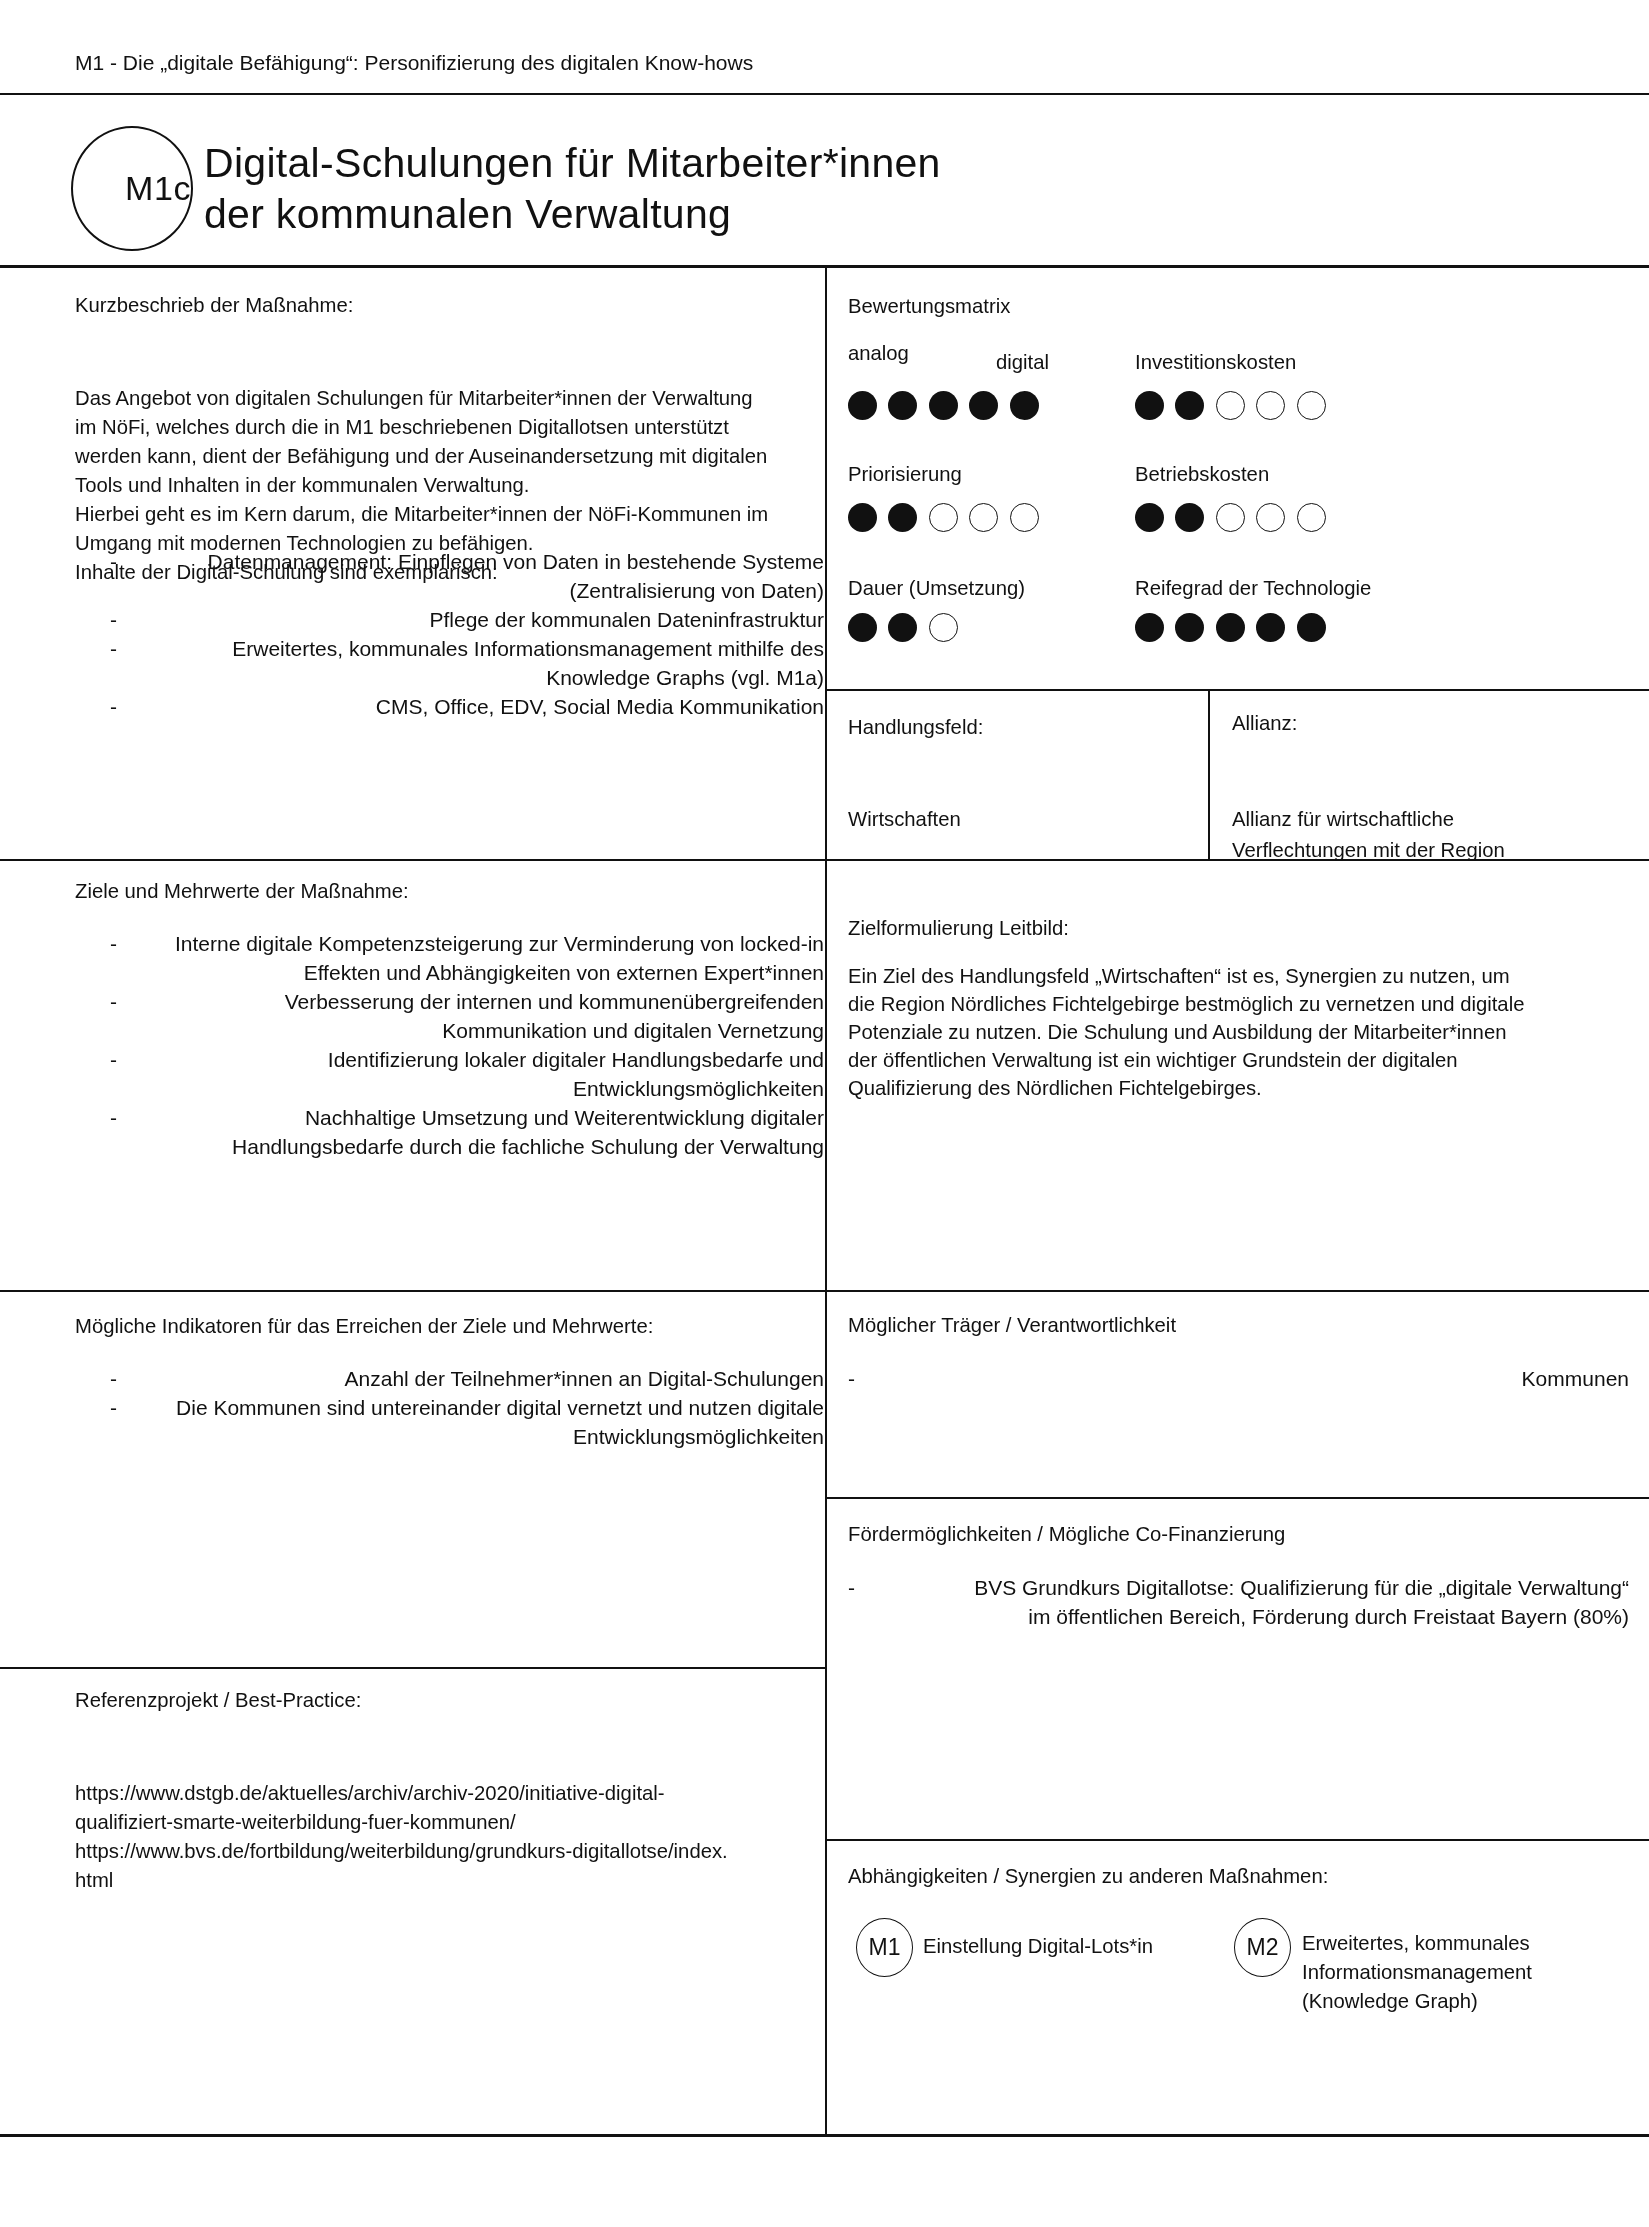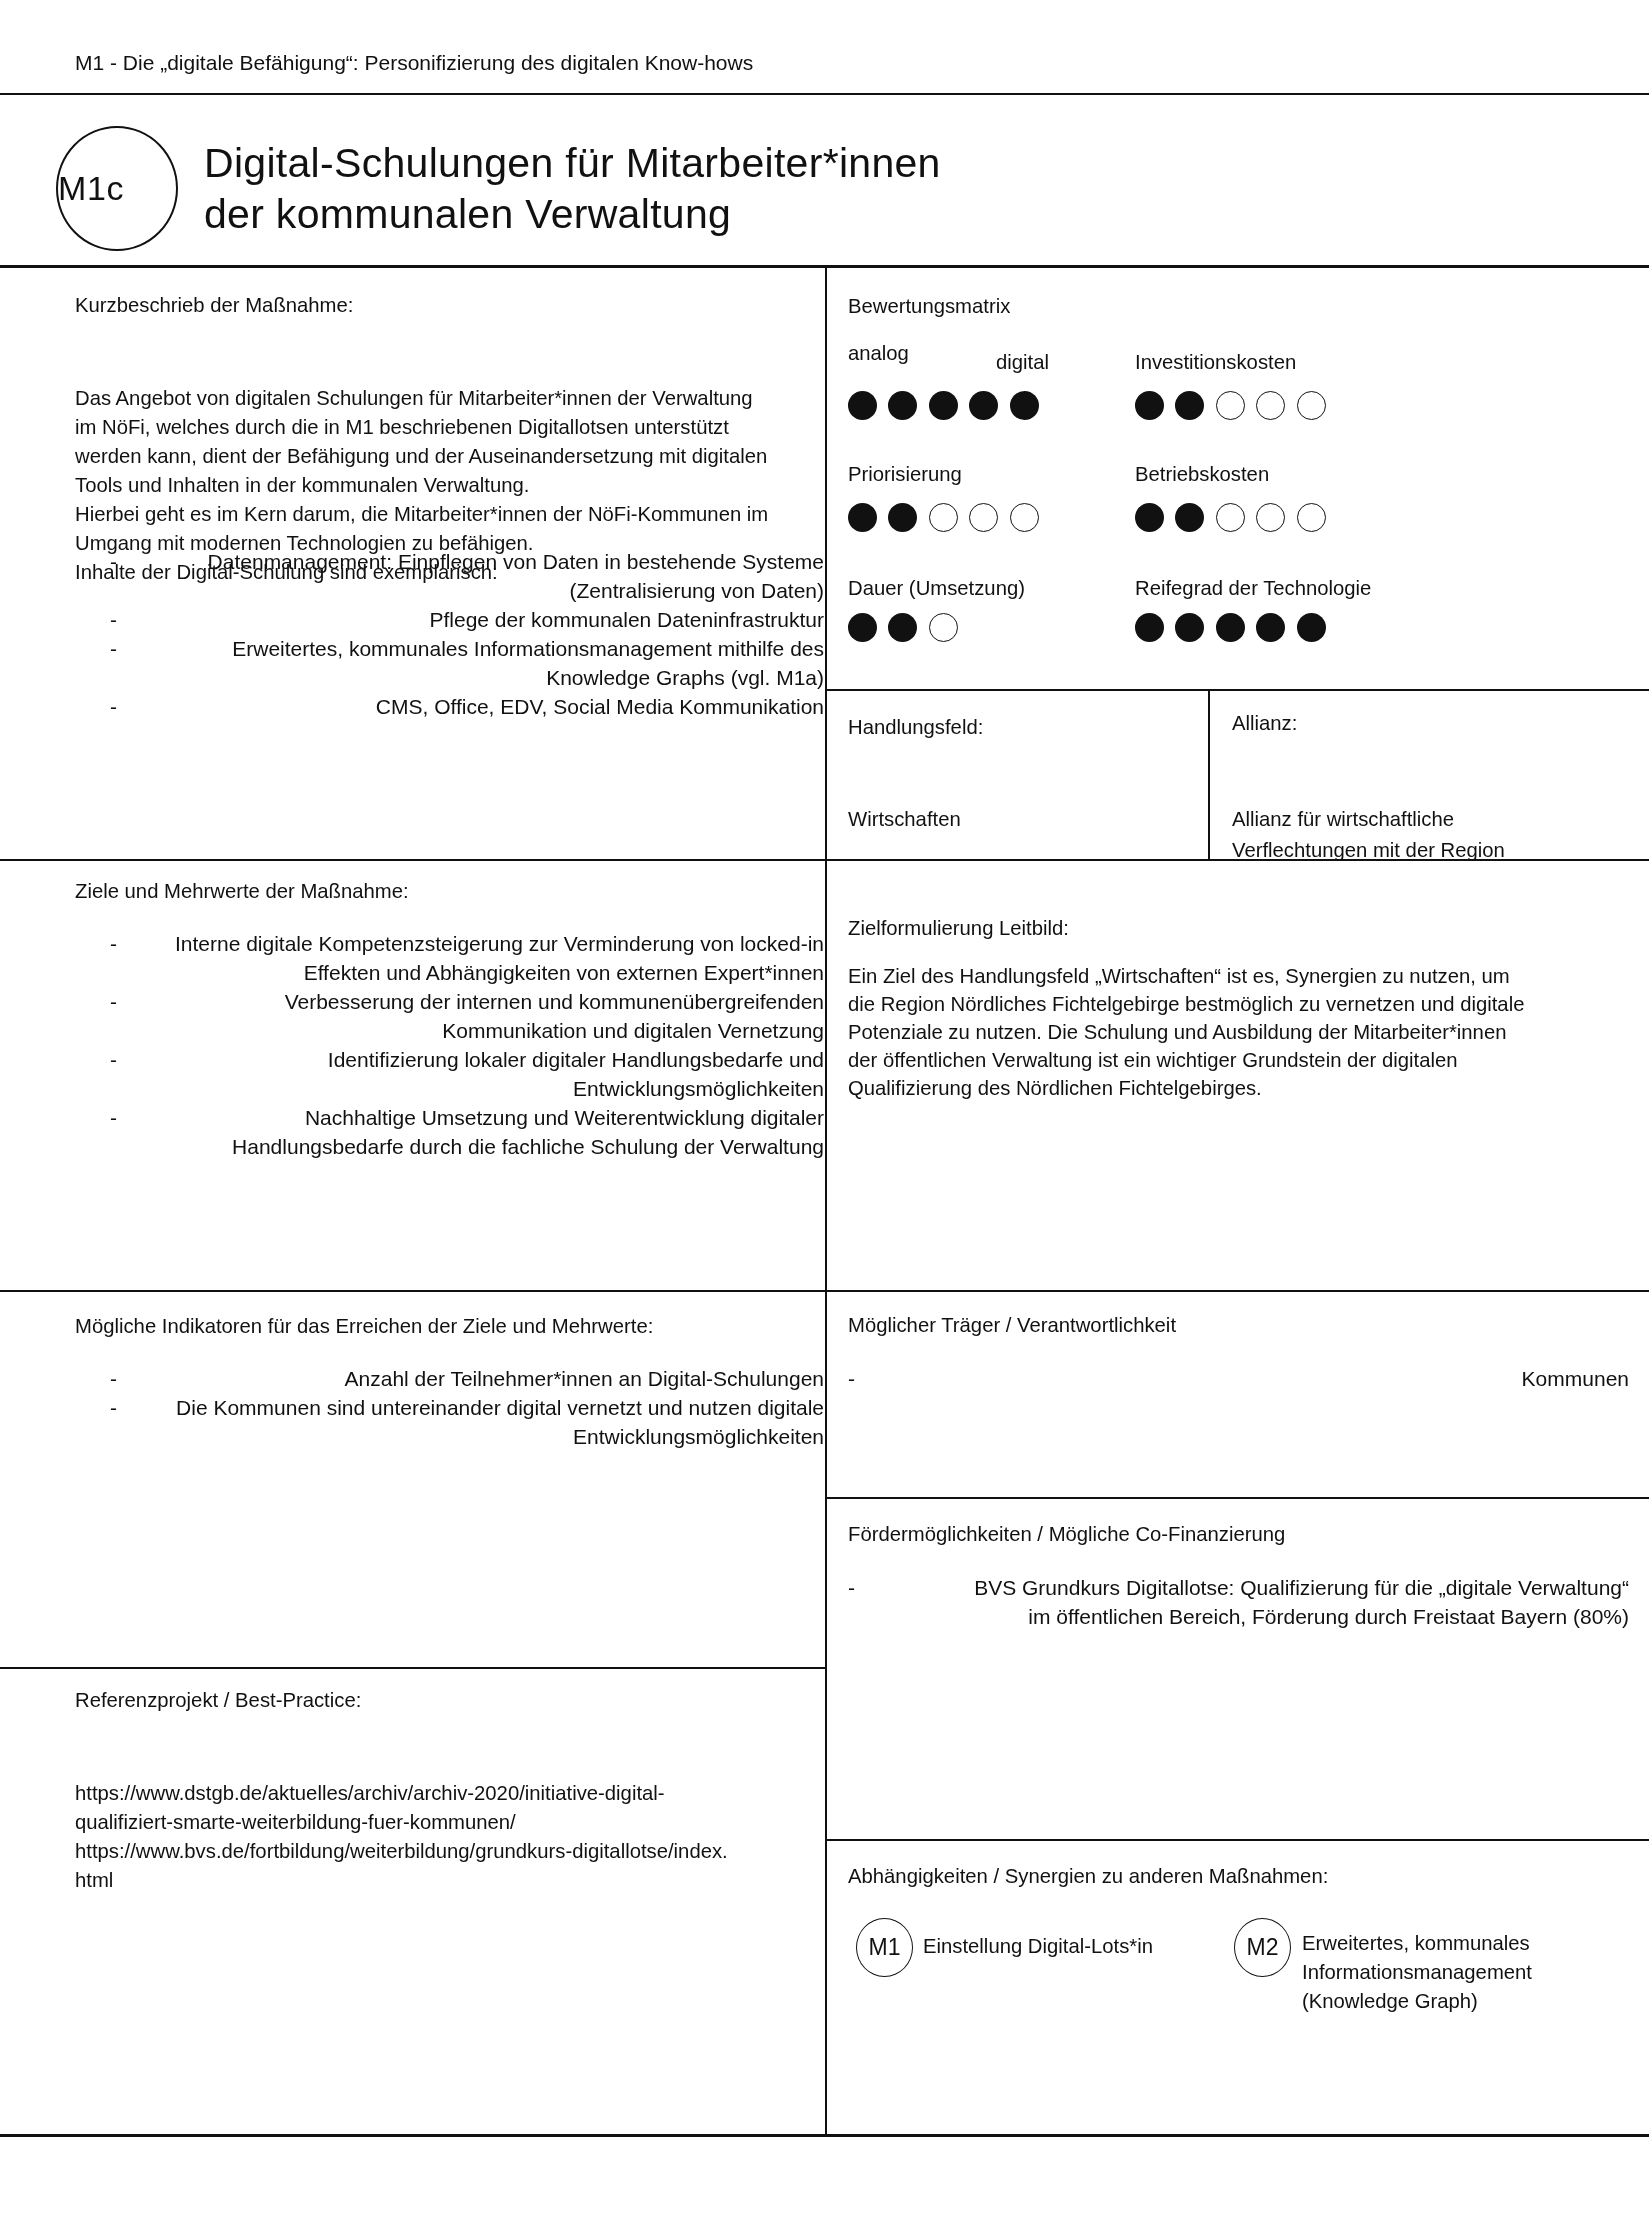--- a/index.html
+++ b/index.html
@@ -14,23 +14,23 @@
   .abs{position:absolute;}
   .rule{position:absolute;background:#111111;}
   .txt{font-size:20.3px;line-height:29px;white-space:pre-line;margin-top:39px;}
   .heading{font-size:20.3px;line-height:25.4px;white-space:nowrap;}
   .pagehead{font-size:21px;line-height:25.4px;white-space:nowrap;}
   .title{
     font-size:41px;line-height:51px;white-space:pre-line;
     letter-spacing:0.3px;
   }
   .badge{
-    position:absolute;left:56px;top:126px;width:118px;height:121px;
+    position:absolute;left:71px;top:126px;width:118px;height:121px;
     border:2.5px solid #111;border-radius:50%;
-    display:flex;align-items:center;justify-content:flex-start;
+    display:flex;align-items:center;justify-content:flex-end;
     font-size:34px;letter-spacing:0.6px;
   }
   ul.dlist{list-style:none;margin:0;padding:0;}
   ul.dlist li{
     position:relative;font-size:21px;line-height:29px;white-space:pre-line;text-align:right;
   }
   ul.dlist.left li{padding-left:57px;}
   ul.dlist.left li::before{content:"-";position:absolute;left:35px;top:0;}
   ul.dlist.right li{padding-left:34px;}
   ul.dlist.right li::before{content:"-";position:absolute;left:0;top:0;}

